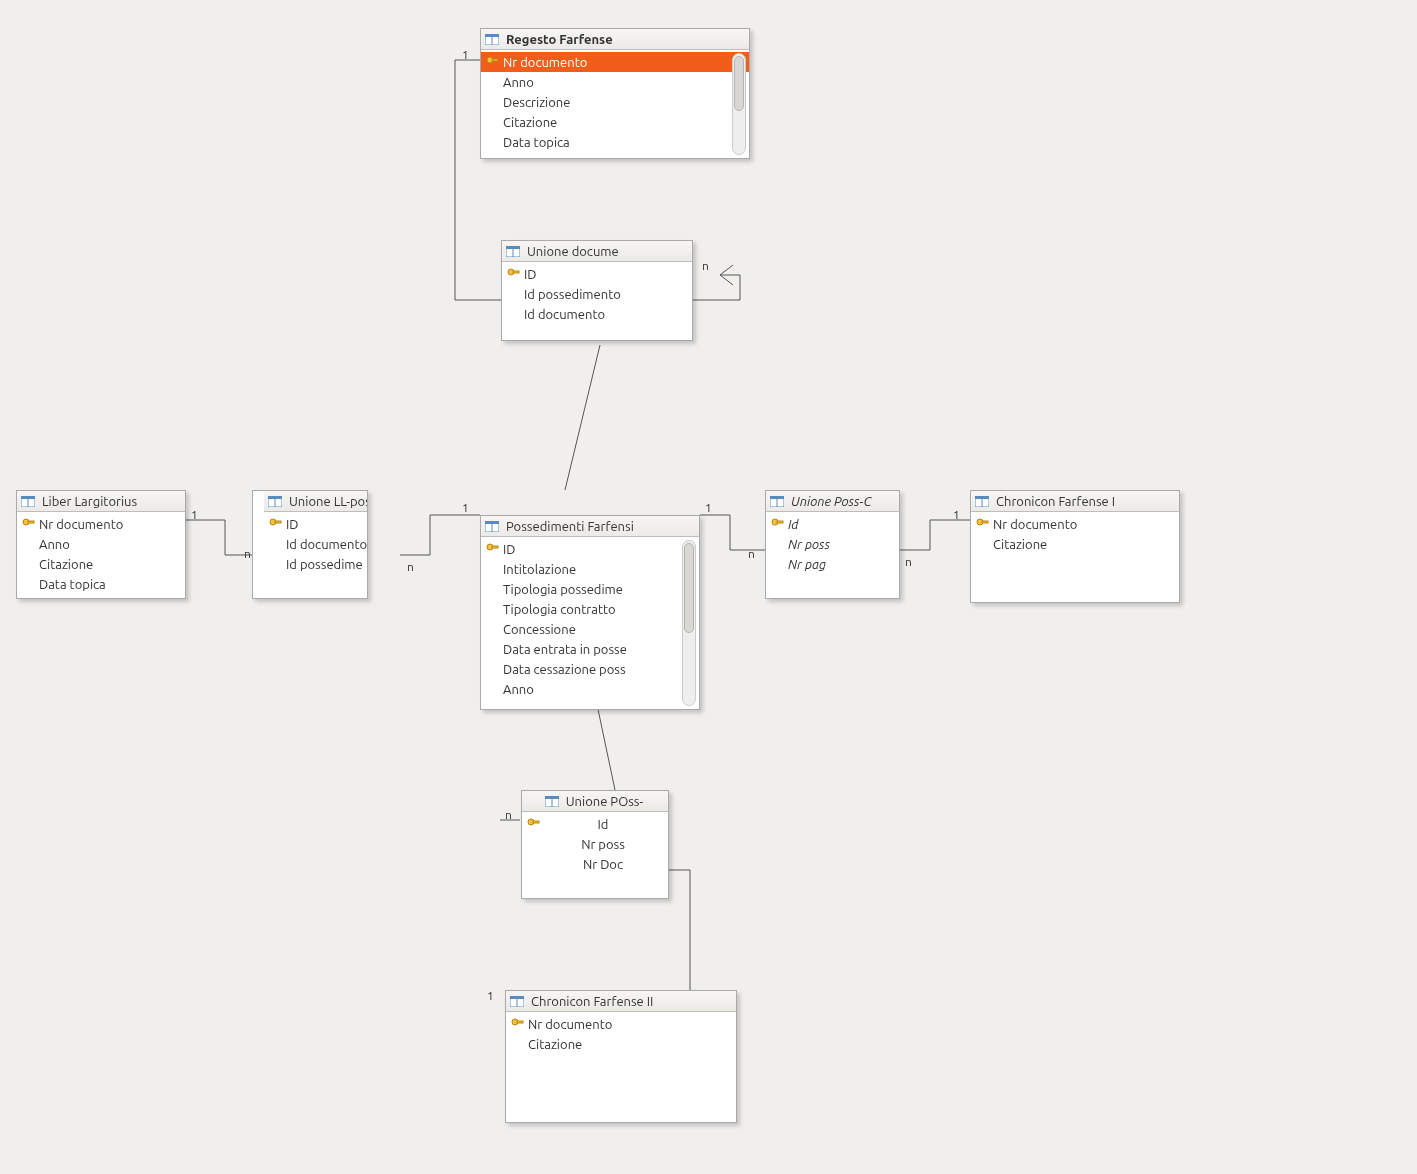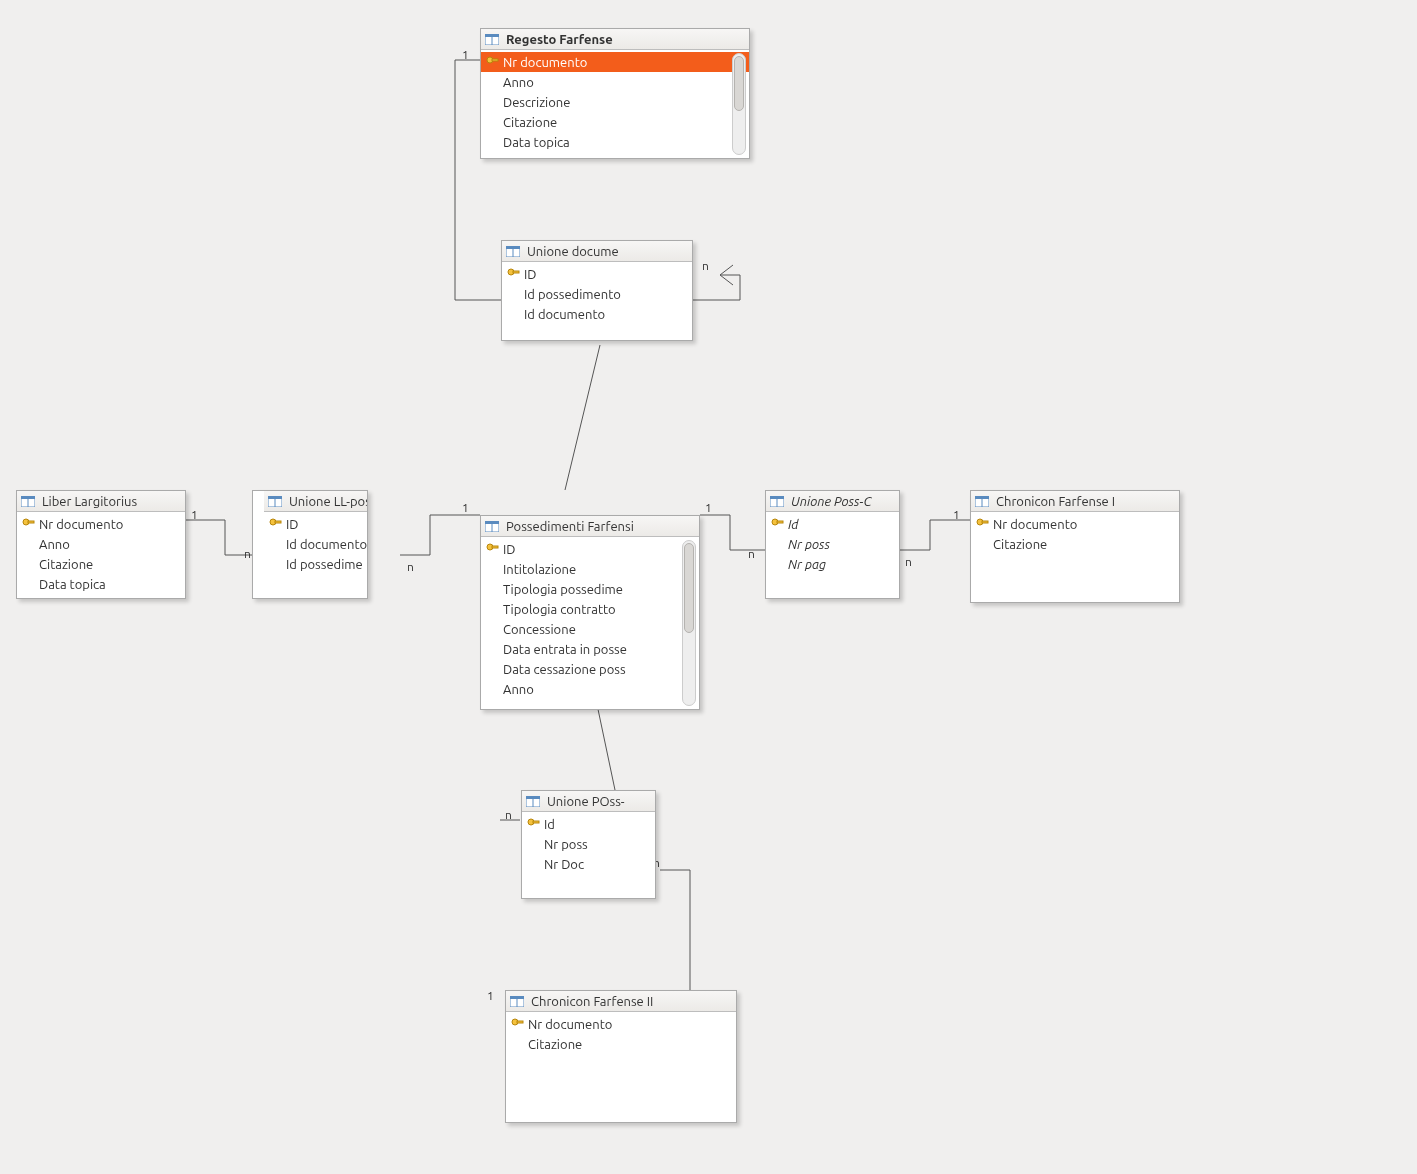--- a/index.html
+++ b/index.html
@@ -327,21 +327,21 @@
             <circle cx="4" cy="4" r="3" fill="#f5c23d" stroke="#b8860b"></circle>
             <rect x="6" y="3" width="6" height="2" fill="#f5c23d" stroke="#b8860b"></rect>
           </svg>
       </span>
       <span>Nr documento</span>
     </div>
     <div class="row"><span>Citazione</span></div>
   </div>
 </div>
 
-<div class="table" style="left:521px; top:790px; width:135px;">
+<div class="table" style="left:521px; top:790px; width:148px;text-align:center;">
   <div class="titlebar">
     <span class="ticon">
       <svg width="14" height="11">
           <rect x="0" y="0" width="14" height="11" fill="#fff" stroke="#5a8bbf"></rect>
           <rect x="0" y="0" width="14" height="3" fill="#5a8bbf"></rect>
           <line x1="7" y1="0" x2="7" y2="11" stroke="#5a8bbf"></line>
         </svg>
     </span>
     <span class="ttext">Unione POss-</span>
   </div>

